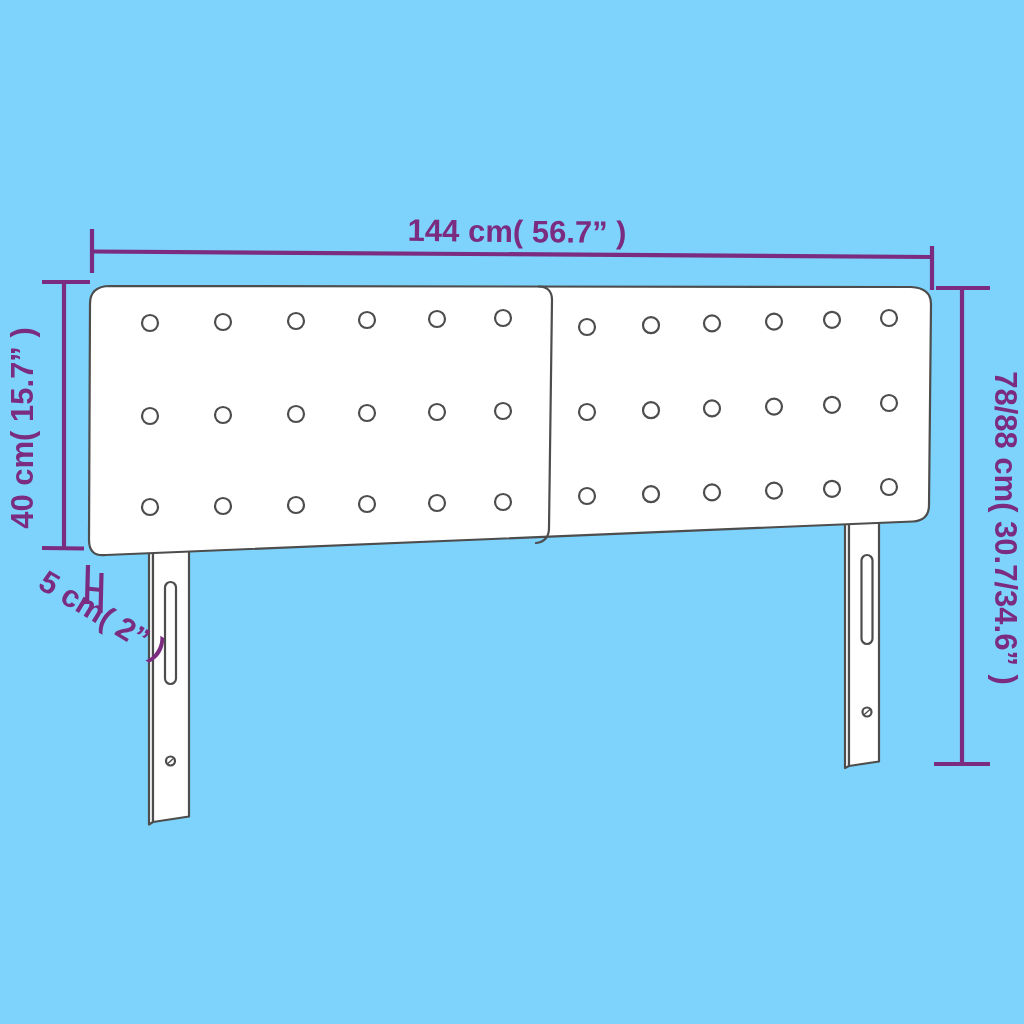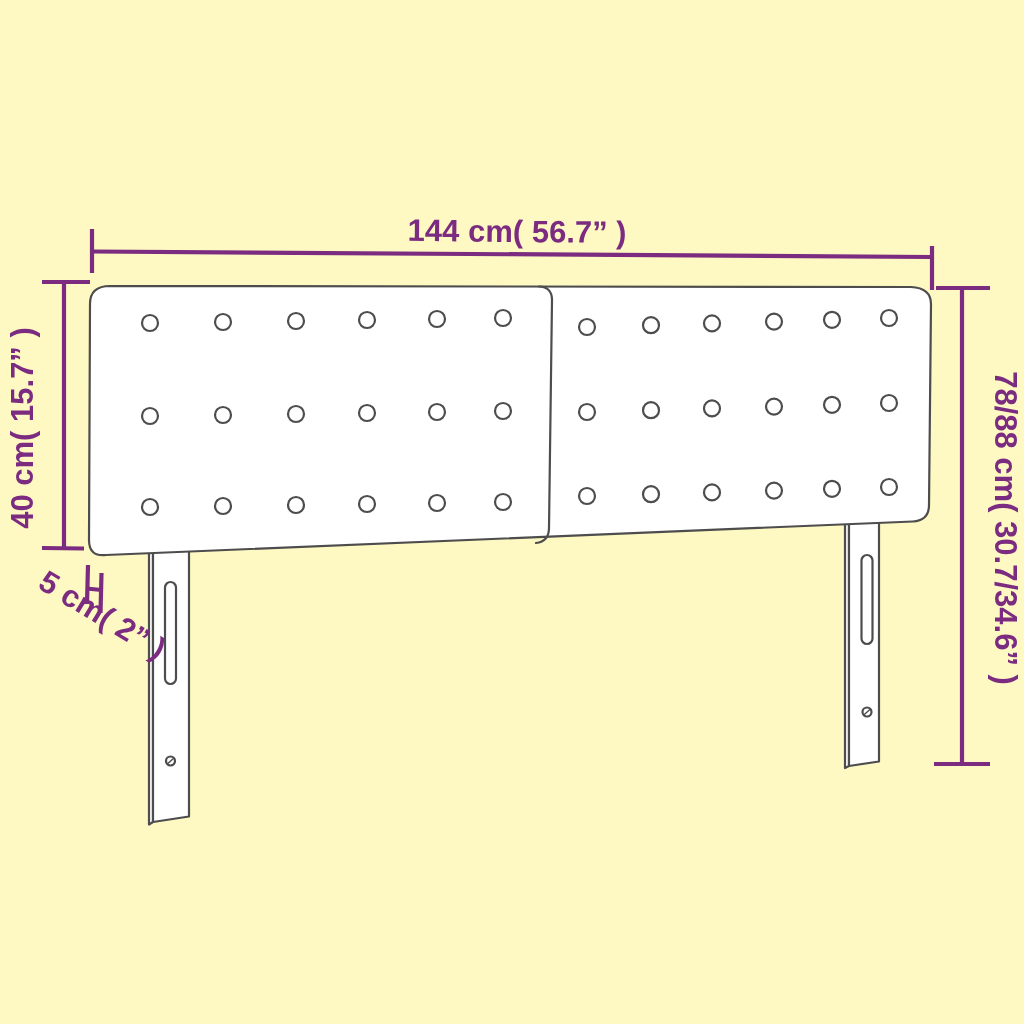--- a/index.html
+++ b/index.html
@@ -8,21 +8,21 @@
     background: #ffffff;
     width: 1024px;
     height: 1024px;
     overflow: hidden;
     font-family: "Liberation Sans", sans-serif;
   }
   #stage {
     width: 1024px;
     height: 1024px;
     position: relative;
-    background: #fef9c3;
+    background: #7dd3fc;
   }
   svg { display: block; }
   .outline-stroke {
     fill: #ffffff;
     stroke: #4d4d4d;
     stroke-width: 2.2;
     stroke-linejoin: round;
   }
   .outline-line {
     fill: none;

